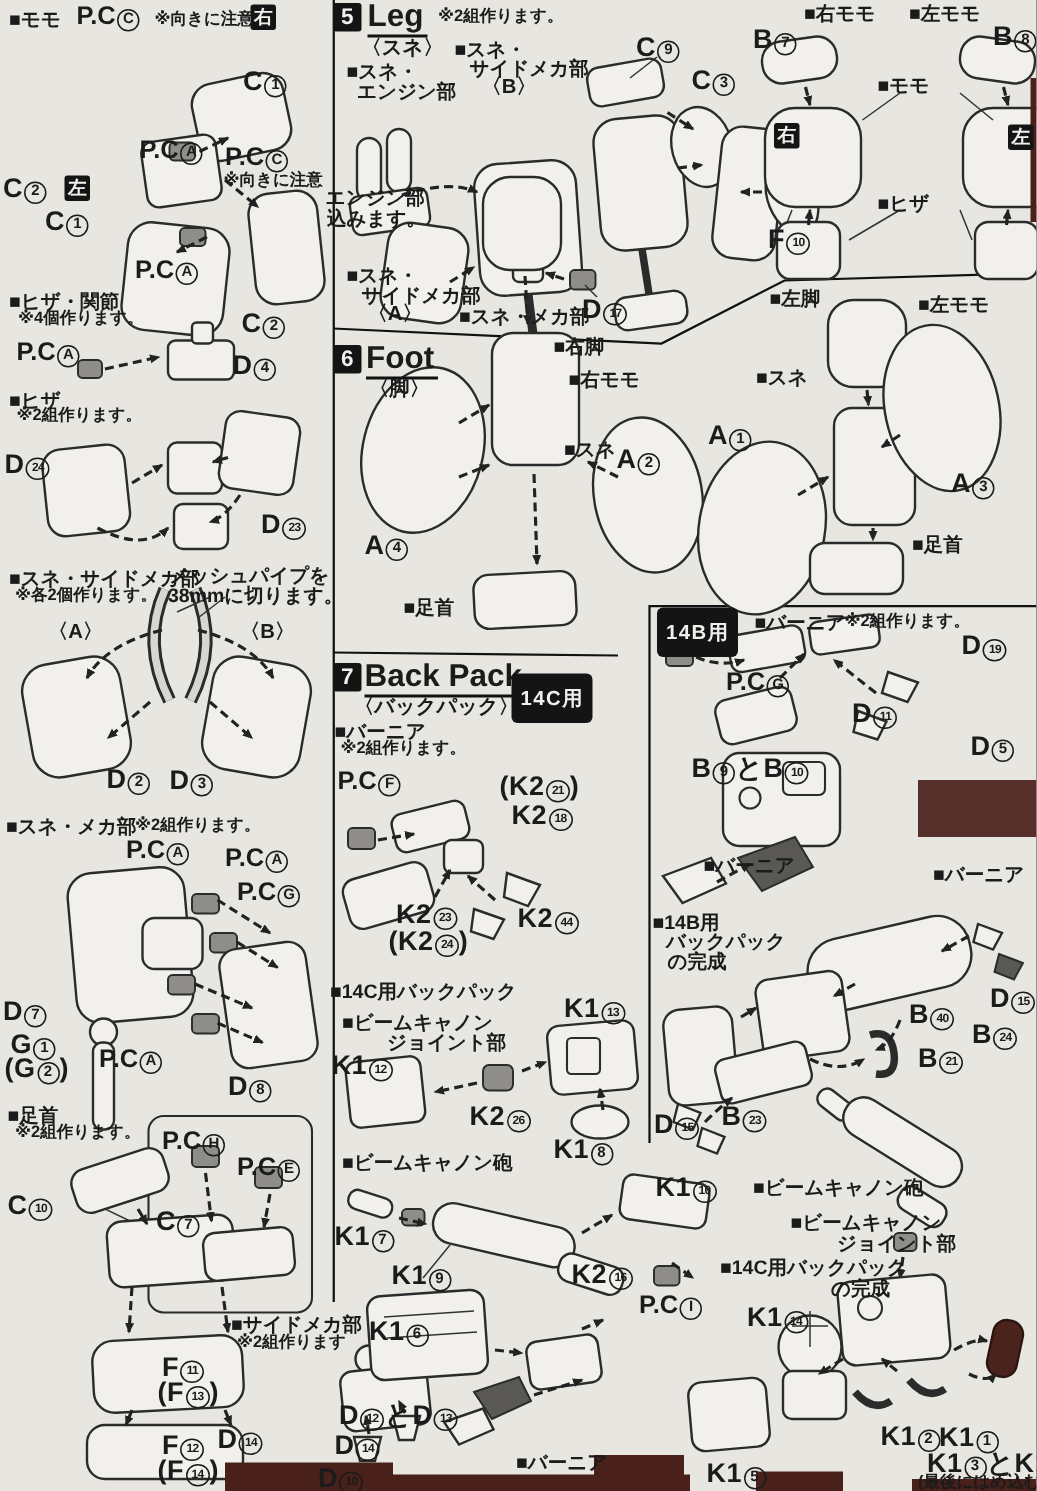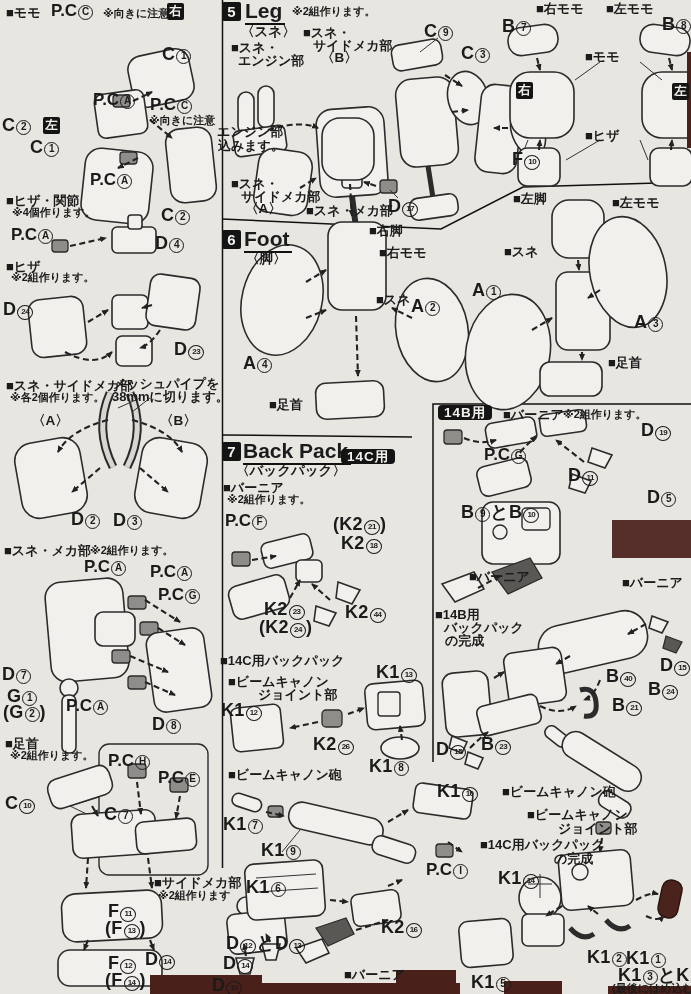--- a/index.html
+++ b/index.html
@@ -10,21 +10,21 @@
   .jp{font-size:13px;font-weight:700;}
   .note{font-size:11px;font-weight:700;}
   .part{font-size:18px;font-weight:700;letter-spacing:.3px;}
   .pc{font-size:17px;font-weight:700;}
   .sub{font-size:13.5px;font-weight:700;}
   .sectitle{font-size:21px;font-weight:700;border-bottom:2.5px solid #111;padding:0 3px 2px 0;}
   .blackbox{position:absolute;background:#141414;color:#f1efeb;font-weight:700;
             display:flex;align-items:center;justify-content:center;z-index:3;}
   .secnum{width:19px;height:19px;font-size:15px;border-radius:2px;}
   .kbox{width:17px;height:17px;font-size:12.5px;border-radius:2px;}
-  .tag{height:15px;font-size:13.5px;border-radius:4px;padding:0 6px;letter-spacing:1px;}
+  .tag{height:33px;font-size:13.5px;border-radius:4px;padding:0 6px;letter-spacing:1px;}
   .circ{display:inline-flex;align-items:center;justify-content:center;box-sizing:border-box;
         min-width:15px;height:15px;border:1.7px solid currentColor;border-radius:50%;
         font-size:10px;font-weight:700;margin-left:1px;vertical-align:1px;}
   .c2{font-size:8px;min-width:16px;letter-spacing:-.5px;}
   .bleed{position:absolute;background:#49201a;z-index:2;}
   svg .p{fill:#f2f0ec;stroke:#2b2b2b;stroke-width:1.6;}
   svg .p2{fill:none;stroke:#2b2b2b;stroke-width:1.4;}
   svg .b{fill:#8f8d89;stroke:#2b2b2b;stroke-width:1.3;}
   svg .d{fill:#5a5855;stroke:#2b2b2b;stroke-width:1.3;}
   svg .ar{fill:none;stroke:#222;stroke-width:2.1;stroke-dasharray:6 3.5;marker-end:url(#ah);}
@@ -471,21 +471,21 @@
   <span class="lbl part" style="left:376px;top:663px">K1<span class="circ c2">13</span></span>
   <span class="lbl part" style="left:221px;top:701px">K1<span class="circ c2">12</span></span>
   <span class="lbl part" style="left:313px;top:735px">K2<span class="circ c2">26</span></span>
   <span class="lbl part" style="left:369px;top:757px">K1<span class="circ">8</span></span>
   <span class="lbl jp" style="left:228px;top:768px">■ビームキャノン砲</span>
   <span class="lbl part" style="left:223px;top:815px">K1<span class="circ">7</span></span>
   <span class="lbl part" style="left:261px;top:841px">K1<span class="circ">9</span></span>
   <span class="lbl part" style="left:437px;top:782px">K1<span class="circ c2">10</span></span>
   <span class="lbl pc" style="left:426px;top:861px">P.C<span class="circ">I</span></span>
   <span class="lbl part" style="left:246px;top:878px">K1<span class="circ">6</span></span>
-  <span class="lbl part" style="left:381px;top:918px">K2<span class="circ c2">16</span></span>
+  <span class="lbl part" style="left:381px;top:840px">K2<span class="circ c2">16</span></span>
   <span class="lbl jp" style="left:344px;top:968px">■バーニア</span>
   <span class="lbl part" style="left:471px;top:973px">K1<span class="circ">5</span></span>
 </div>
 
 <div>
   <div class="blackbox tag" style="left:438px;top:405px">14B用</div>
   <span class="lbl jp" style="left:503px;top:408px">■バーニア</span>
   <span class="lbl note" style="left:563px;top:409px">※2組作ります。</span>
   <span class="lbl part" style="left:641px;top:421px">D<span class="circ c2">19</span></span>
   <span class="lbl pc" style="left:484px;top:446px">P.C<span class="circ">G</span></span>

